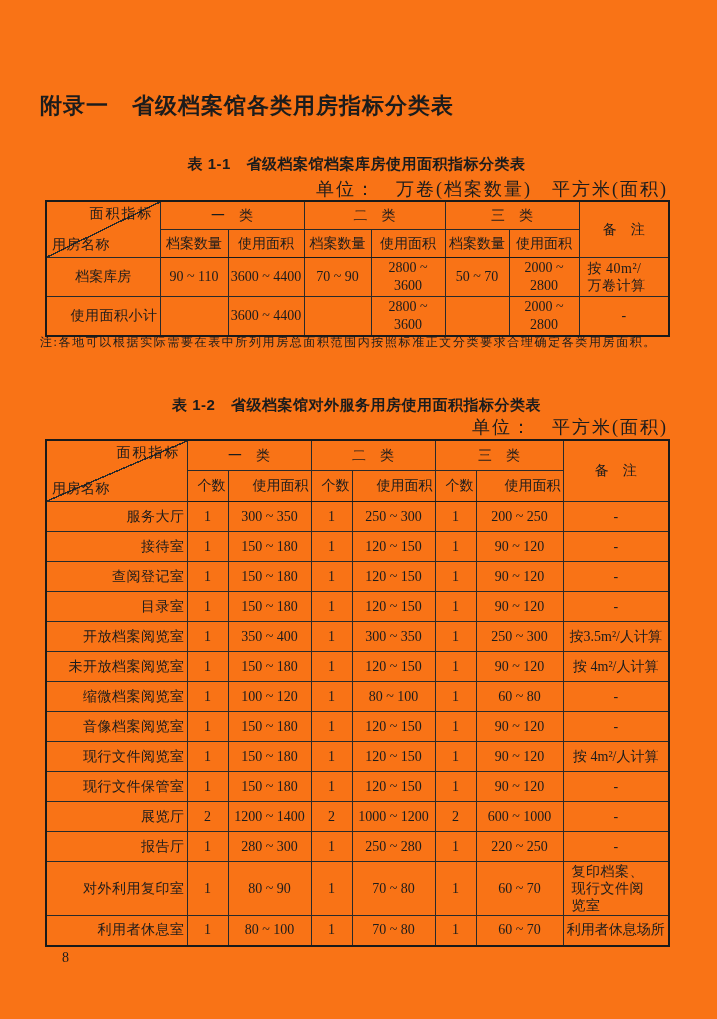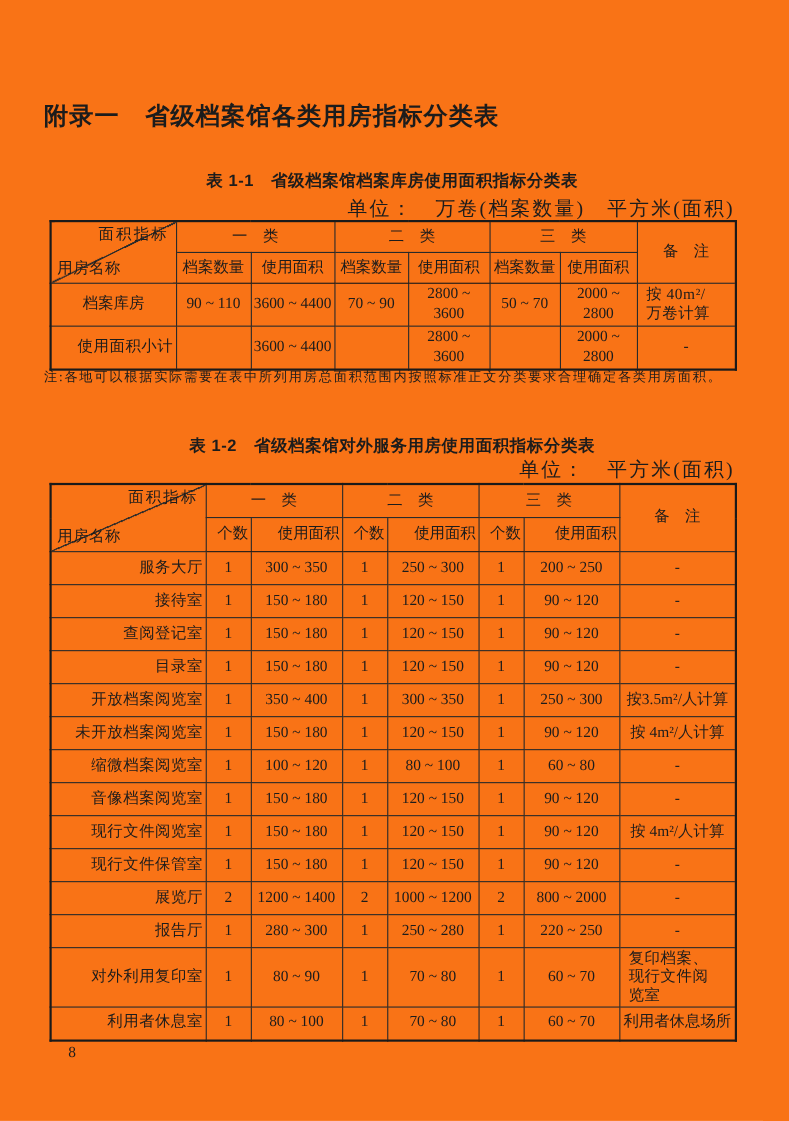--- a/index.html
+++ b/index.html
@@ -256,21 +256,21 @@
       <td>90 ~ 120</td>
       <td>-</td>
     </tr>
     <tr class="data">
       <td class="nm">展览厅</td>
       <td>2</td>
       <td>1200 ~ 1400</td>
       <td>2</td>
       <td>1000 ~ 1200</td>
       <td>2</td>
-      <td>800 ~ 2000</td>
+      <td>600 ~ 1000</td>
       <td>-</td>
     </tr>
     <tr class="data">
       <td class="nm">报告厅</td>
       <td>1</td>
       <td>280 ~ 300</td>
       <td>1</td>
       <td>250 ~ 280</td>
       <td>1</td>
       <td>220 ~ 250</td>

